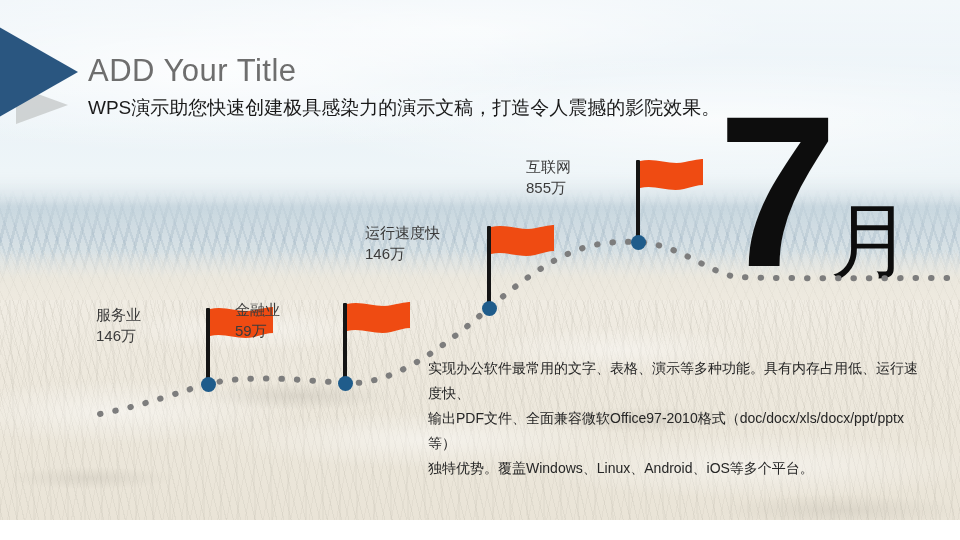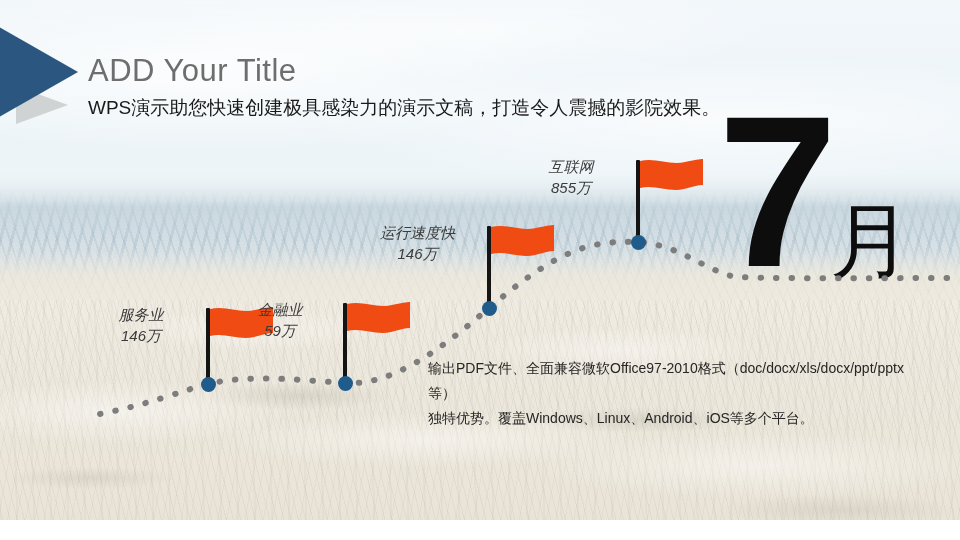--- a/index.html
+++ b/index.html
@@ -125,22 +125,22 @@
 
   
   .marker{position:absolute;}
   .pole{position:absolute;width:4px;background:#141414;border-radius:1px;}
   .flag{position:absolute;}
   .node{
     position:absolute;width:15px;height:15px;border-radius:50%;
     background:#1f5c8b;
   }
   .mk-label{
-    position:absolute;text-align:center;color:#3b3b3b;white-space:nowrap;
-    font-size:15px;line-height:21px;font-style:italic;
+    position:absolute;color:#3b3b3b;white-space:nowrap;
+    font-size:15px;line-height:21px;
   }
 
   
   .body-text{
     position:absolute;left:428px;top:356px;width:502px;
     font-size:14px;line-height:25px;color:#262626;letter-spacing:0px;
   }
 </style>
 </head>
 <body>
@@ -220,17 +220,18 @@
       <div>855万</div>
     </div>
     <div class="pole" style="left:-2px;top:-82px;height:82px;"></div>
     <svg class="flag" style="left:2px;top:-83px;" width="64" height="38" viewBox="0 0 64 38">
       <path d="M0,2 C16,-2 30,7 45,3 C54,1 60,0 63,0 L63,26 C58,26 52,28 44,30 C29,34 15,25 0,29 Z" fill="#ef4b12"></path>
     </svg>
     <div class="node" style="left:-7px;top:-7px;"></div>
   </div>
 
   <div class="body-text">
+    <div>实现办公软件最常用的文字、表格、演示等多种功能。具有内存占用低、运行速度快、</div>
     <div>输出PDF文件、全面兼容微软Office97-2010格式（doc/docx/xls/docx/ppt/pptx等）</div>
     <div>独特优势。覆盖Windows、Linux、Android、iOS等多个平台。</div>
   </div>
 
 </div>
 
 </body></html>

